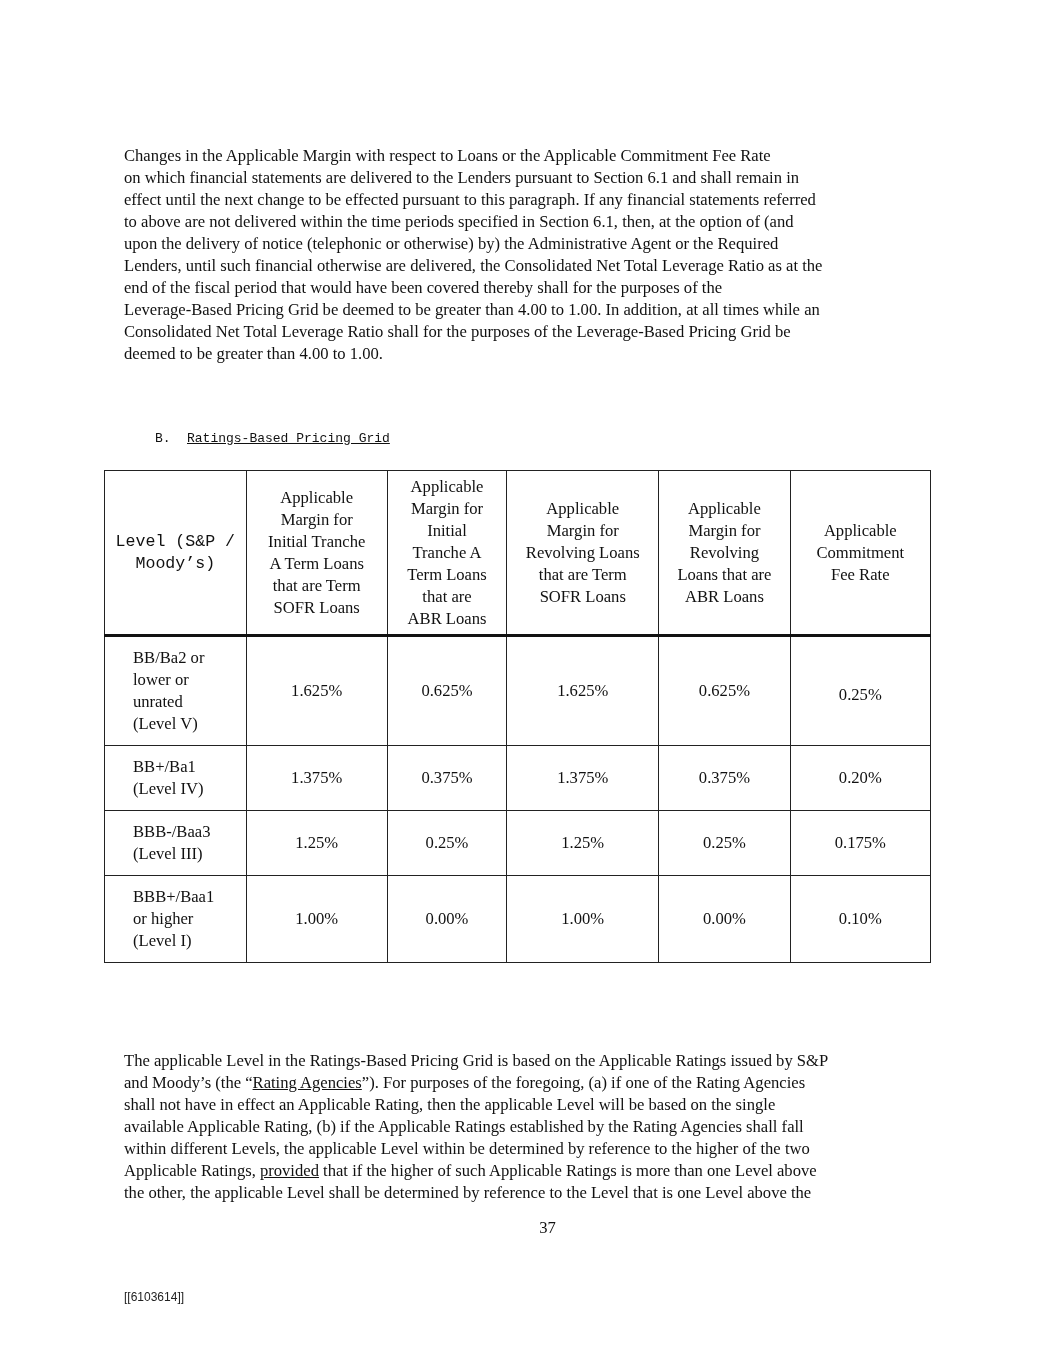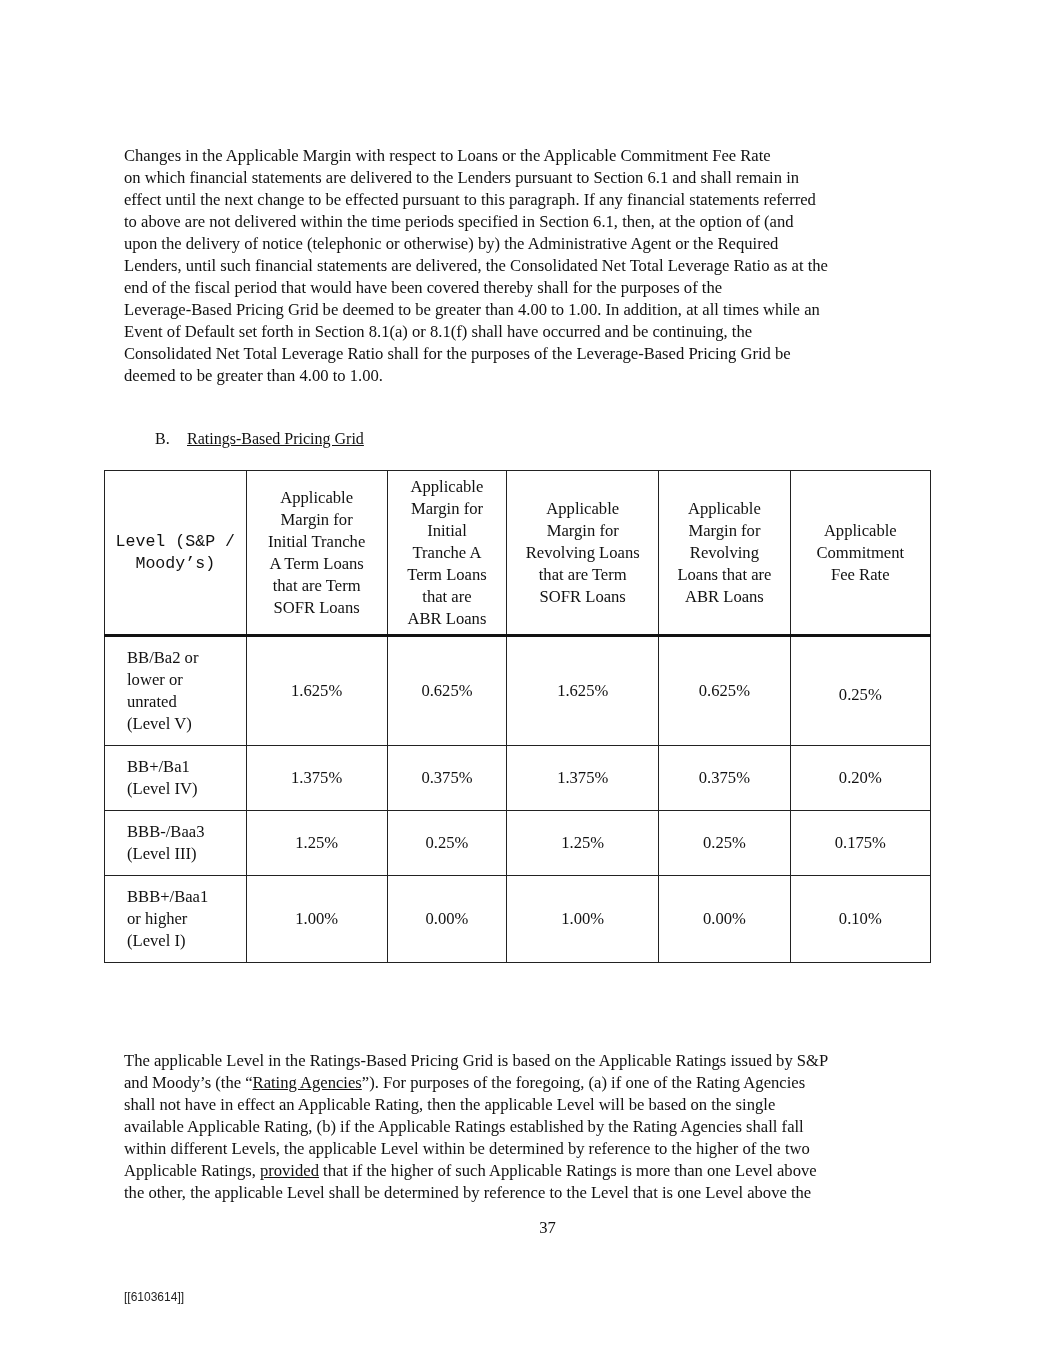--- a/index.html
+++ b/index.html
@@ -35,23 +35,24 @@
       display: block;
       white-space: nowrap;
     }
     .para1 { top: 145px; }
     .para2 { top: 1050px; }
     .u { text-decoration: underline; }
     .section-heading {
       position: absolute;
       left: 155px;
       top: 428px;
-      font-size: 16px;
+      font-size: 13px;
       line-height: 22px;
       white-space: nowrap;
+      font-family: Liberation Mono, monospace;
     }
     .section-heading .letter {
       display: inline-block;
       width: 32px;
     }
     table.grid {
       position: absolute;
       left: 104px;
       top: 470px;
       width: 827px;
@@ -65,21 +66,21 @@
       font-weight: normal;
       vertical-align: middle;
       text-align: center;
     }
     table.grid thead th {
       height: 163px;
       border-bottom: 3px solid #111;
     }
     table.grid td.level {
       text-align: left;
-      padding-left: 22px;
+      padding-left: 28px;
     }
     .col0 { width: 141px; font-family: Liberation Mono, monospace; }
     .col1 { width: 141px; }
     .col2 { width: 119px; }
     .col3 { width: 152px; }
     .col4 { width: 131px; }
     .col5 { width: 140px; }
     tr.r0 td { height: 108px; }
     tr.r1 td { height: 64px; }
     tr.r2 td { height: 64px; }
@@ -109,24 +110,23 @@
 <body>
 
 <div class="page">
 
   <div class="para para1">
     <span class="line">Changes in the Applicable Margin with respect to Loans or the Applicable Commitment Fee Rate</span>
     <span class="line">on which financial statements are delivered to the Lenders pursuant to Section 6.1 and shall remain in</span>
     <span class="line">effect until the next change to be effected pursuant to this paragraph.  If any financial statements referred</span>
     <span class="line">to above are not delivered within the time periods specified in Section 6.1, then, at the option of (and</span>
     <span class="line">upon the delivery of notice (telephonic or otherwise) by) the Administrative Agent or the Required</span>
-    <span class="line">Lenders, until such financial statements are delivered, the Consolidated Net Total Leverage Ratio as at the</span>
+    <span class="line">Lenders, until such financial otherwise are delivered, the Consolidated Net Total Leverage Ratio as at the</span>
     <span class="line">end of the fiscal period that would have been covered thereby shall for the purposes of the</span>
     <span class="line">Leverage-Based Pricing Grid be deemed to be greater than 4.00 to 1.00.  In addition, at all times while an</span>
-    <span class="line">Event of Default set forth in Section 8.1(a) or 8.1(f) shall have occurred and be continuing, the</span>
     <span class="line">Consolidated Net Total Leverage Ratio shall for the purposes of the Leverage-Based Pricing Grid be</span>
     <span class="line">deemed to be greater than 4.00 to 1.00.</span>
   </div>
 
   <div class="section-heading">
     <span class="letter">B.</span><span class="u">Ratings-Based Pricing Grid</span>
   </div>
 
   <table class="grid">
     <thead>

